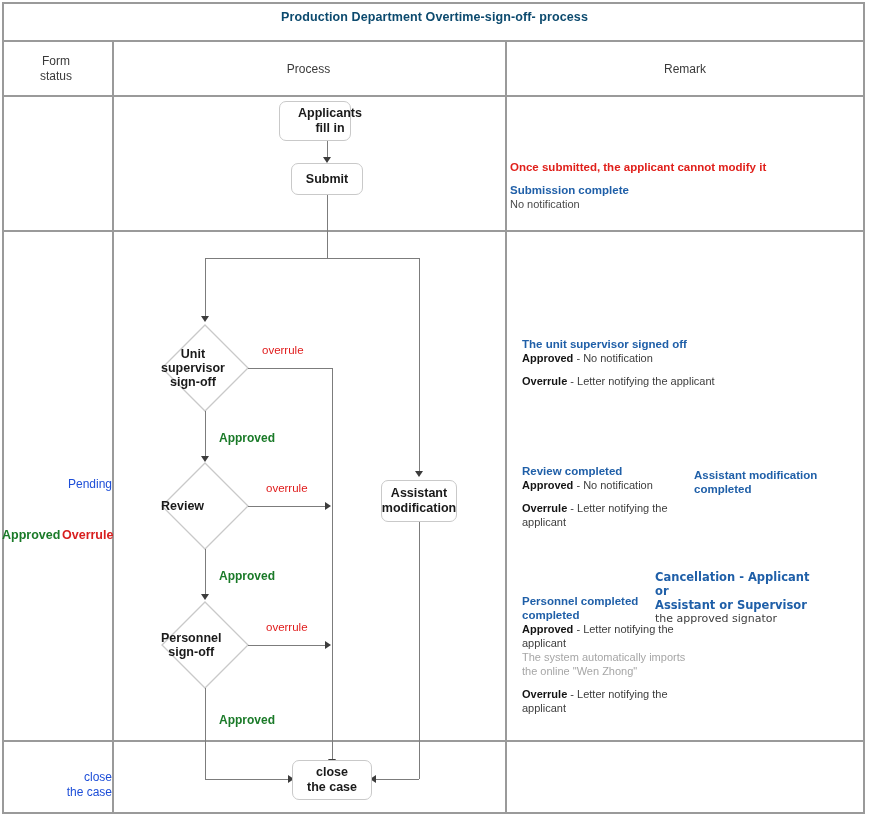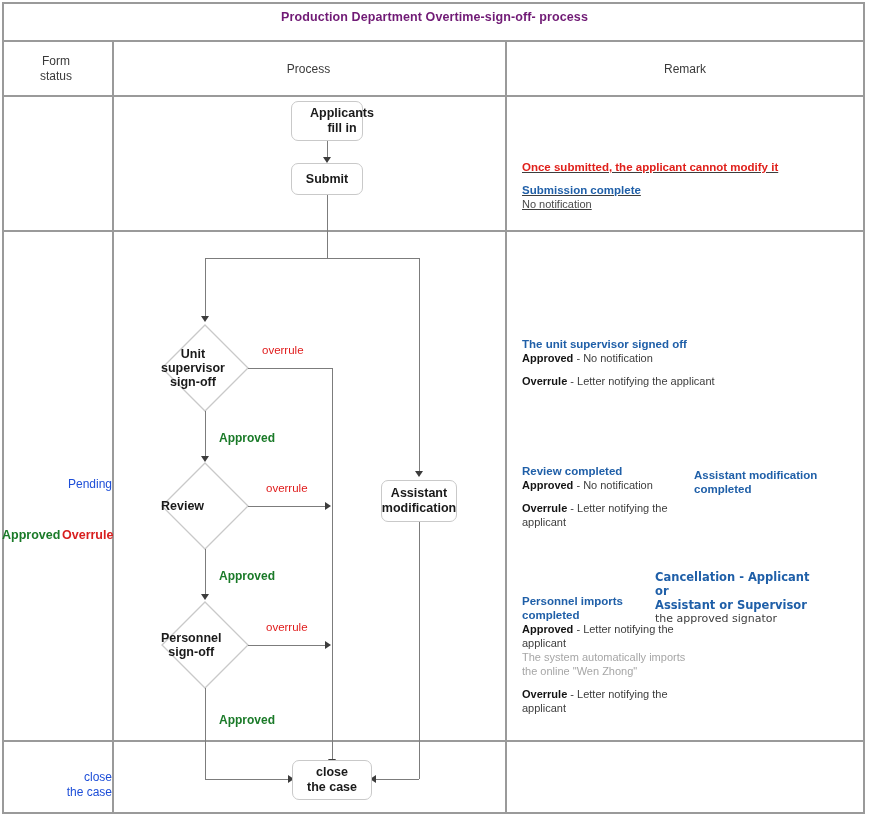--- a/index.html
+++ b/index.html
@@ -7,21 +7,21 @@
 
   #page{position:relative;width:869px;height:817px;background:#fff;overflow:hidden;}
 
   
   .frame{position:absolute;left:2px;top:2px;width:863px;height:812px;border:2px solid #9a9a9a;box-sizing:border-box;}
   .hline{position:absolute;left:2px;width:863px;height:0;border-top:2px solid #9a9a9a;}
   .vline{position:absolute;width:0;border-left:2px solid #9a9a9a;}
 
   
   .title{position:absolute;left:0;top:10px;width:869px;text-align:center;
-         font-size:12.5px;font-weight:bold;color:#701a75;letter-spacing:.1px;}
+         font-size:12.5px;font-weight:bold;color:#0c4a6e;letter-spacing:.1px;}
   .colhead{position:absolute;text-align:center;font-size:12px;color:#3a3a3a;line-height:15px;}
 
   
   .fs-text{position:absolute;text-align:right;font-size:12px;color:#1d4ed8;line-height:15px;}
   .fs-approved{position:absolute;font-size:12.5px;font-weight:bold;color:#1a7a28;}
   .fs-overrule{position:absolute;font-size:12.5px;font-weight:bold;color:#d81f1f;}
 
   
   .node{position:absolute;box-sizing:border-box;border:1px solid #c9c9c9;border-radius:7px;
         background:#fff;display:flex;align-items:center;justify-content:center;text-align:center;
@@ -80,21 +80,21 @@
   <div class="colhead" style="left:505px;top:62px;width:360px;">Remark</div>
 
   <div class="fs-text" style="left:0;top:477px;width:112px;">Pending</div>
   <div class="fs-approved" style="left:2px;top:528px;">Approved</div>
   <div class="fs-overrule" style="left:62px;top:528px;">Overrule</div>
   <div class="fs-text" style="left:0;top:770px;width:112px;">
     <div>close</div>
     <div>the case</div>
   </div>
 
-  <div class="node" style="left:291px;top:101px;width:72px;height:40px;padding-left:30px;">
+  <div class="node" style="left:279px;top:101px;width:72px;height:40px;padding-left:30px;">
     <div>
       <span>Applicants</span><br>
       <span>fill in</span>
     </div>
   </div>
 
   <div class="conn-v" style="left:327px;top:141px;height:17px;"></div>
   <div class="arrow-d" style="left:323px;top:157px;"></div>
 
   <div class="node" style="left:291px;top:163px;width:72px;height:32px;">
@@ -183,21 +183,21 @@
   <div class="conn-h" style="left:375px;top:779px;width:44px;"></div>
   <div class="arrow-l" style="left:370px;top:775px;"></div>
 
   <div class="node" style="left:292px;top:760px;width:80px;height:40px;">
     <div>
       <span>close</span><br>
       <span>the case</span>
     </div>
   </div>
 
-  <div class="rmk" style="left:522px;top:160px;width:330px;text-decoration:underline;">
+  <div class="rmk" style="left:510px;top:160px;width:330px;">
     <p class="red">Once submitted, the applicant cannot modify it</p>
     <div class="gap"></div>
     <p class="bluehead">Submission complete</p>
     <p class="plain">No notification</p>
   </div>
 
   <div class="rmk" style="left:522px;top:337px;width:330px;">
     <p class="bluehead">The unit supervisor signed off</p>
     <p>
       <span class="b">Approved</span>
@@ -228,21 +228,21 @@
     <p class="bluehead">completed</p>
   </div>
 
   <div class="rmk rmk-alt" style="left:655px;top:570px;width:168px;">
     <p class="bluehead">Cancellation - Applicant or</p>
     <p class="bluehead">Assistant or Supervisor</p>
     <p>the approved signator</p>
   </div>
 
   <div class="rmk" style="left:522px;top:594px;width:165px;">
-    <p class="bluehead">Personnel imports</p>
+    <p class="bluehead">Personnel completed</p>
     <p class="bluehead">completed</p>
     <p>
       <span class="b">Approved</span>
       <span>- Letter notifying the applicant</span>
     </p>
     <p class="faint">The system automatically imports the online "Wen Zhong"</p>
     <div class="gap"></div>
     <p>
       <span class="b">Overrule</span>
       <span>- Letter notifying the applicant</span>

